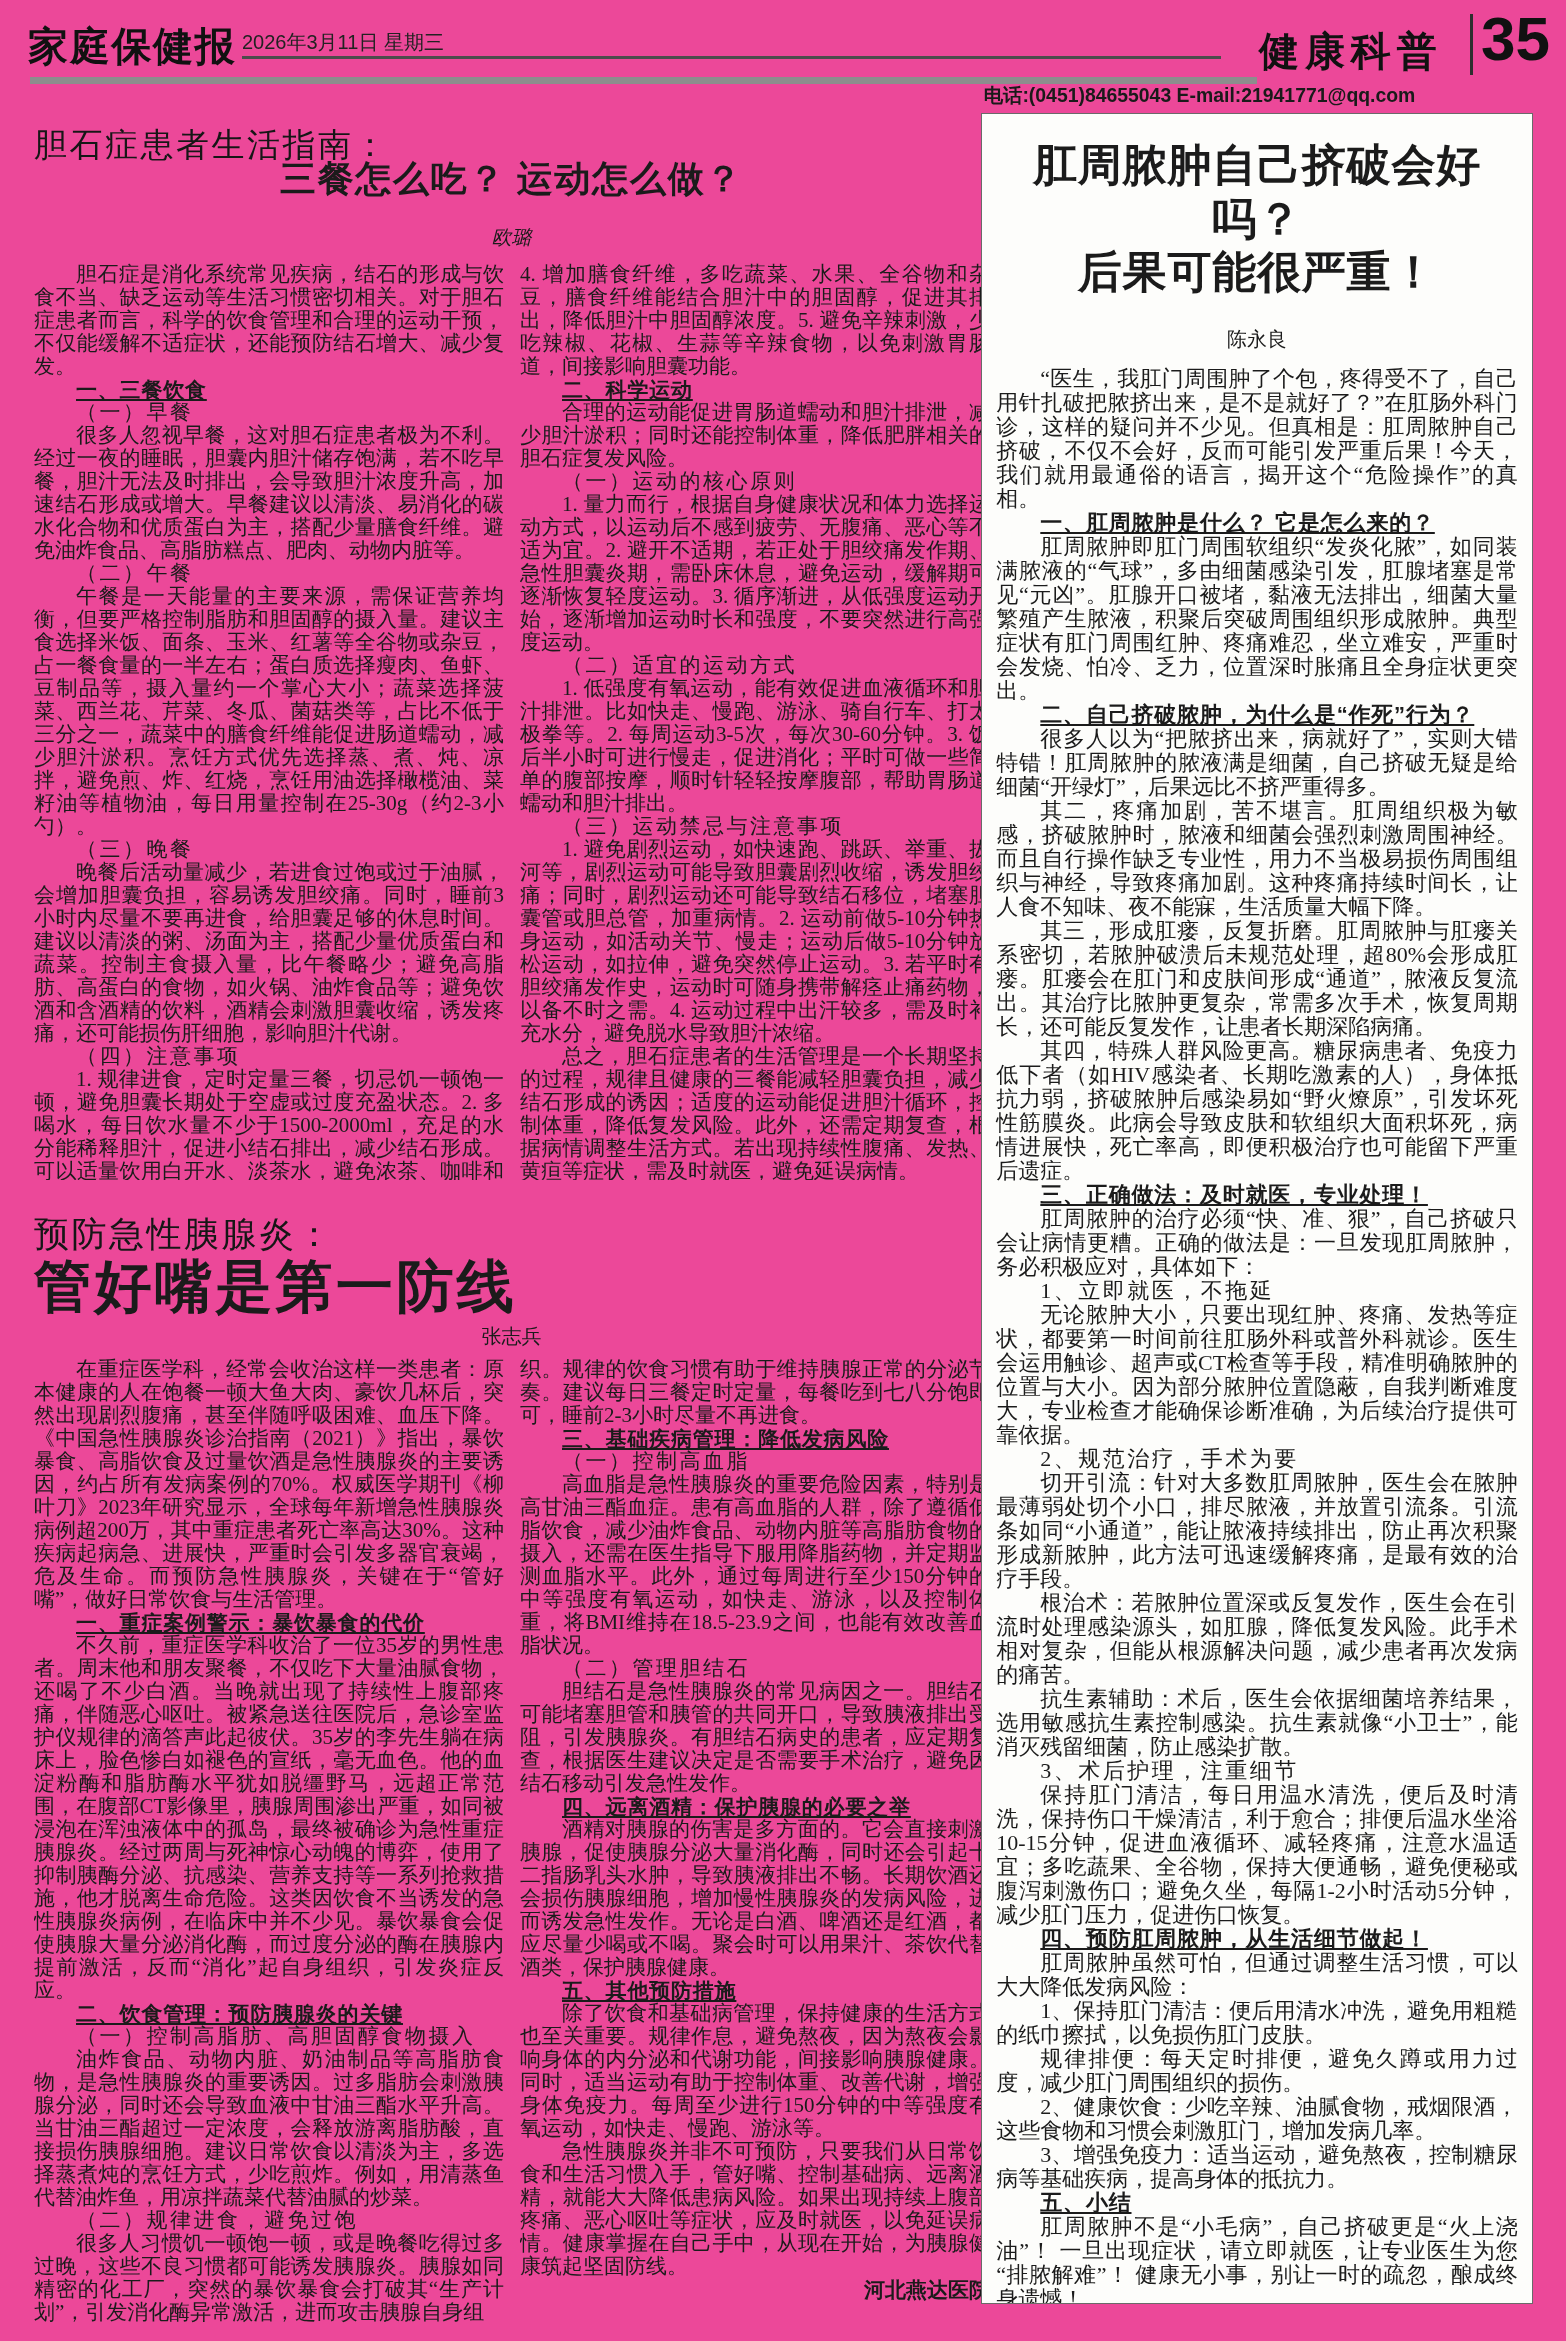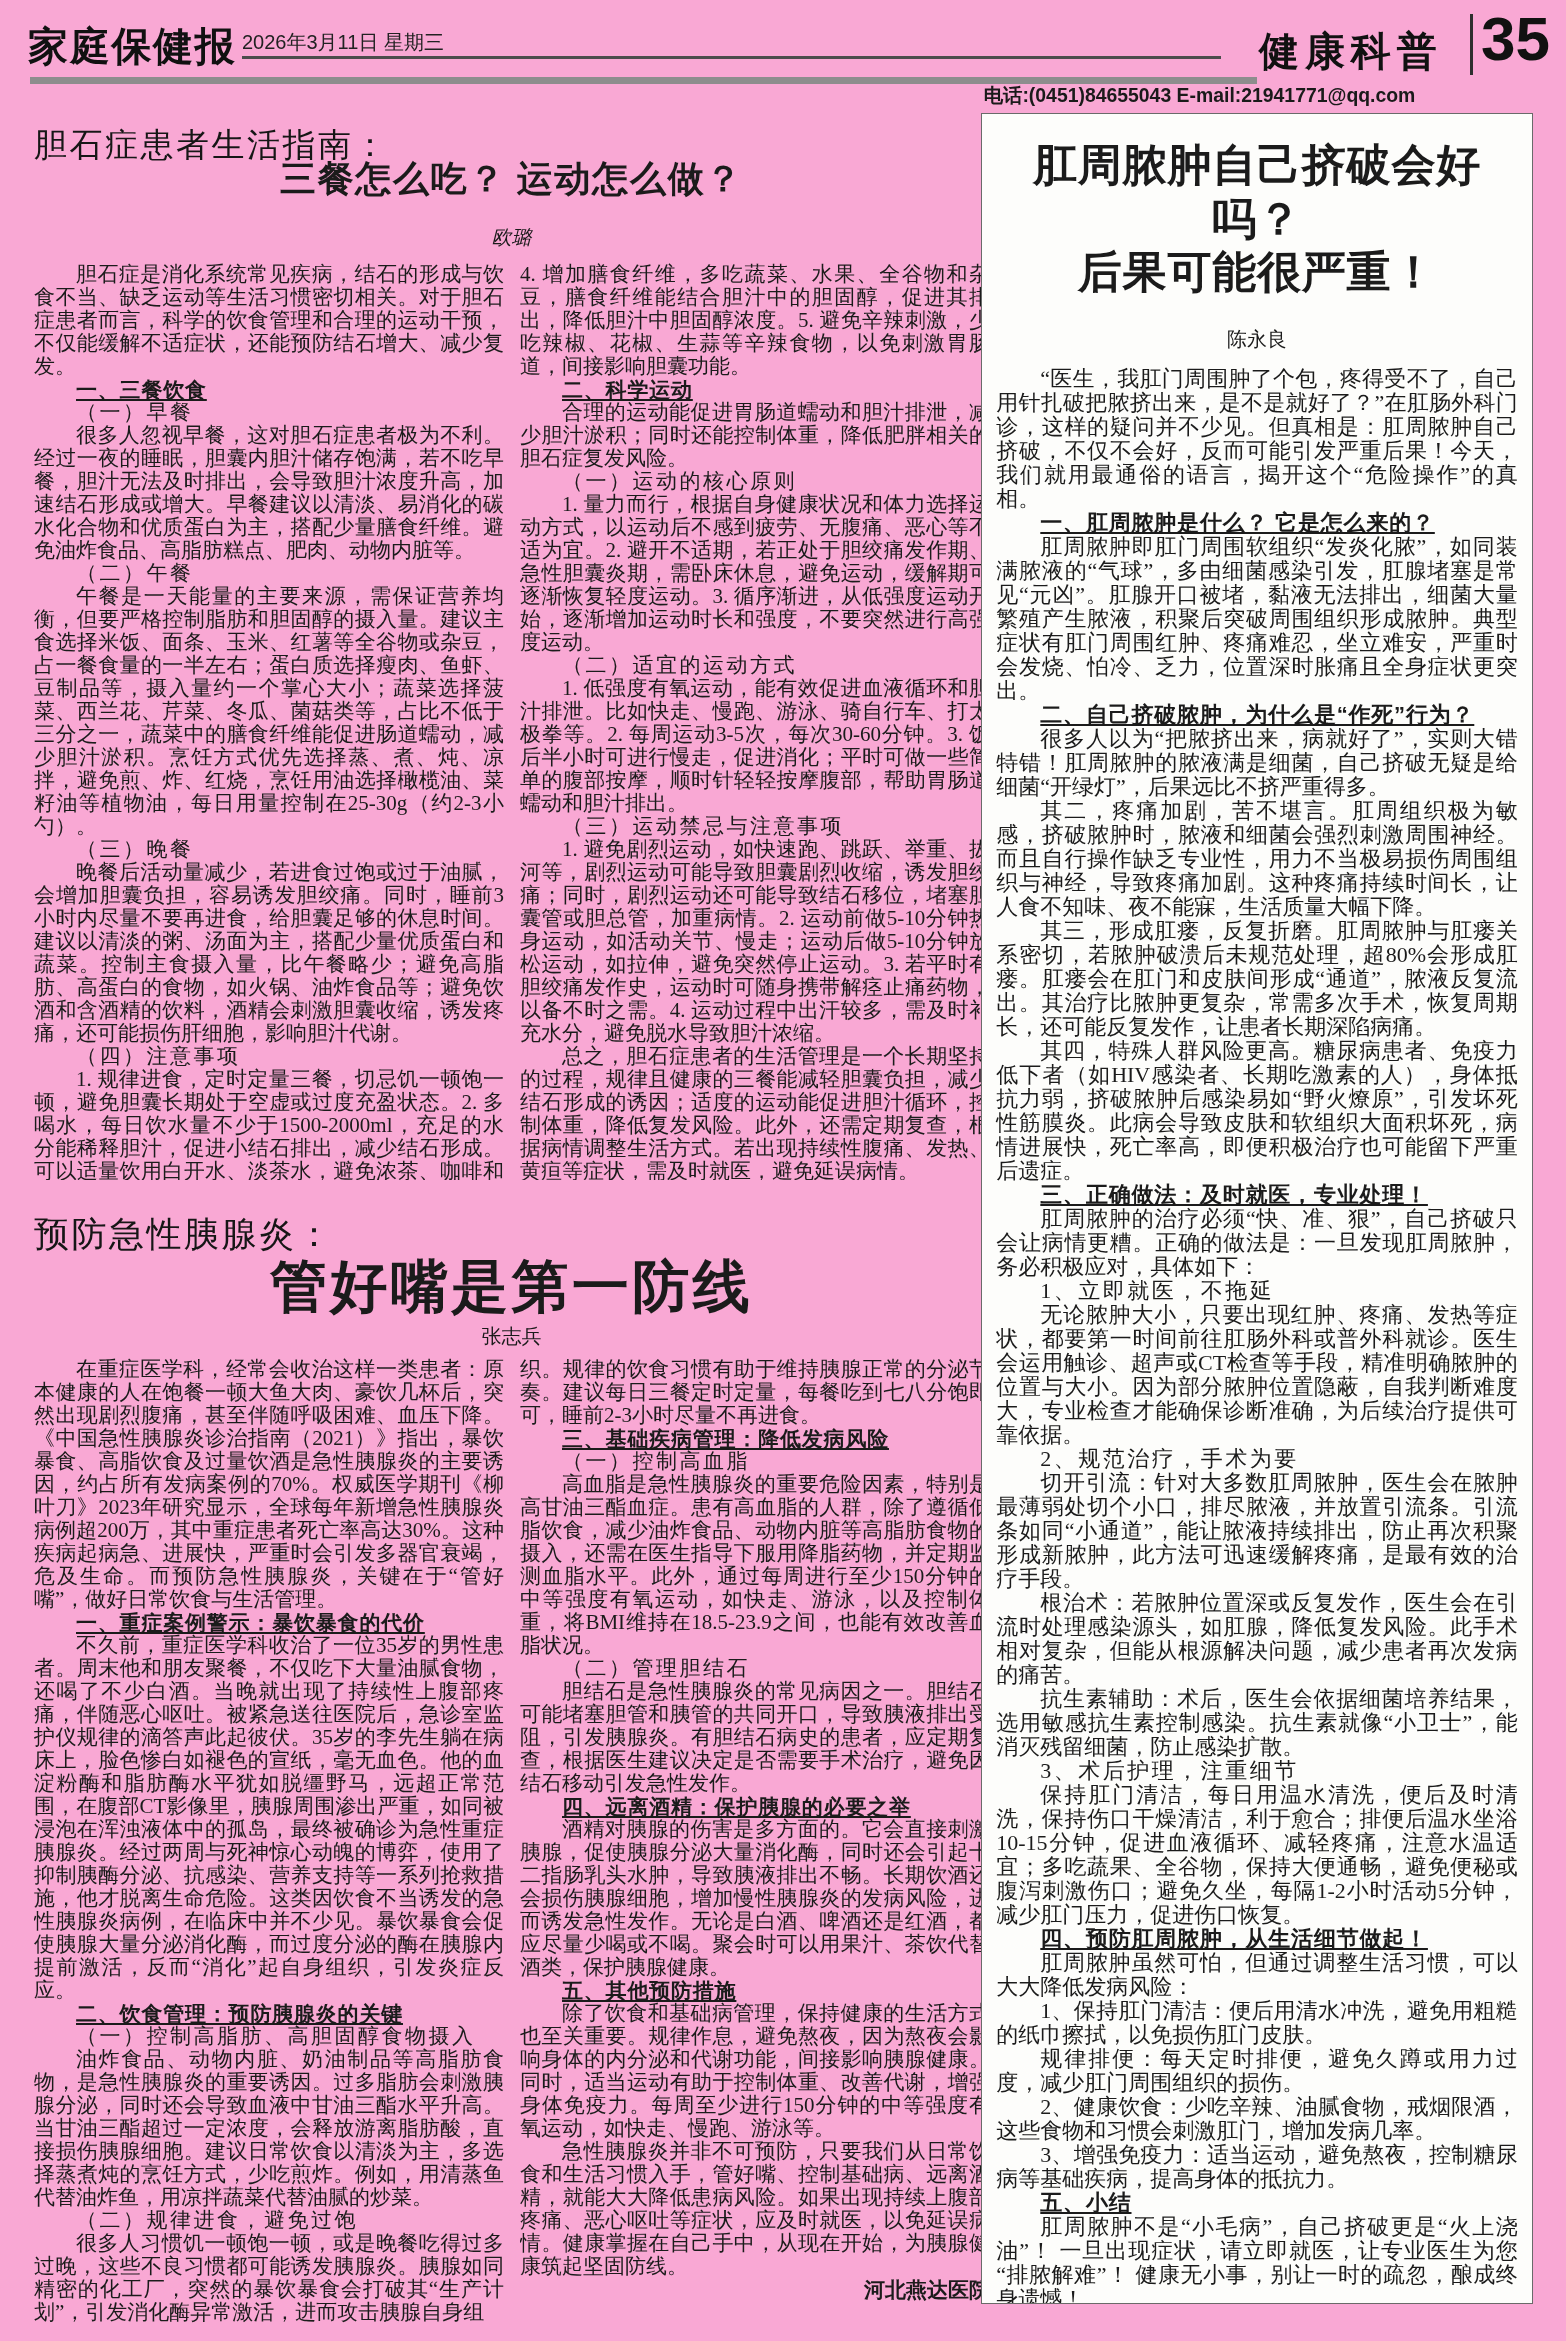--- a/index.html
+++ b/index.html
@@ -1,18 +1,18 @@
 <!DOCTYPE html>
 <html lang="zh" style="font-size:13.5px"><head>
 <meta charset="utf-8">
 <style>
   html,body{margin:0;padding:0;background:#e8e8e6;}
   .page{
     position:relative;width:1566px;height:2342px;margin:0 auto;
-    background:#f9a8d4;color:#1b1b1b;
+    background:#ec4899;color:#1b1b1b;
     font-family:"Liberation Serif","DejaVu Serif",serif;
     overflow:hidden;
   }
   .abs{position:absolute;}
 
   
   .paper-name{
     left:28px;top:18.5px;font-family:"Liberation Sans","DejaVu Sans",sans-serif;
     font-weight:900;font-size:40px;letter-spacing:1.7px;color:#111;
   }
@@ -31,21 +31,21 @@
     left:842px;top:82px;width:715px;text-align:center;font-size:19.4px;
     font-family:"Liberation Sans","DejaVu Sans",sans-serif;font-weight:600;color:#1a1a1a;
   }
 
   
   .kicker{font-family:"Liberation Sans","DejaVu Sans",sans-serif;font-weight:500;color:#161616;}
   .k1{left:34px;top:123px;font-size:33px;letter-spacing:2.5px;}
   .t1{left:34px;top:155px;width:955px;text-align:center;font-size:36px;font-weight:bold;letter-spacing:1.7px;}
   .au1{left:34px;top:224px;width:955px;text-align:center;font-size:20px;font-style:italic;}
   .k2{left:34px;top:1211px;font-size:35px;letter-spacing:2.5px;}
-  .t2{left:34px;top:1249px;width:955px;text-align:center;font-size:57px;font-weight:bold;letter-spacing:3.4px;}
+  .t2{left:34px;top:1249px;width:955px;font-size:57px;font-weight:bold;letter-spacing:3.4px;}
   .au2{left:34px;top:1323px;width:955px;text-align:center;font-size:20px;}
 
   
   .col{font-size:21px;line-height:23px;}
   .a1c1{left:34px;top:263px;width:470px;height:917px;overflow:hidden;}
   .a1c2{left:520px;top:263px;width:470px;height:917px;overflow:hidden;}
   .a2c1{left:34px;top:1358px;width:470px;height:976px;overflow:hidden;}
   .a2c2{left:520px;top:1358px;width:470px;height:976px;overflow:hidden;}
 
   .col p, .a3-body p{margin:0;text-align:justify;text-indent:2em;}

